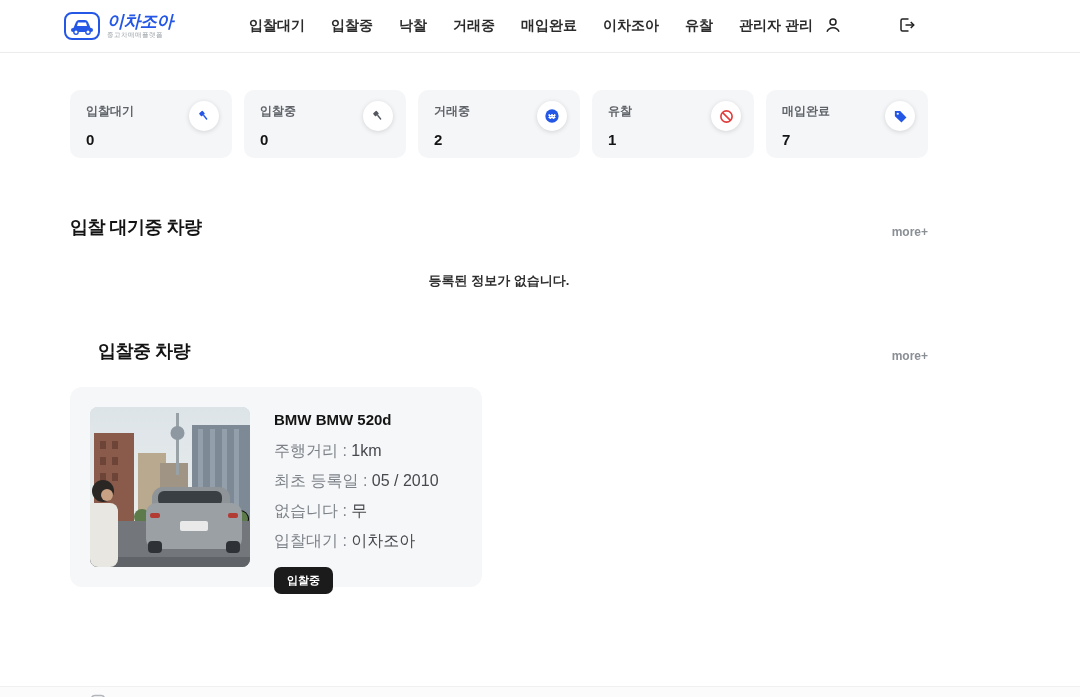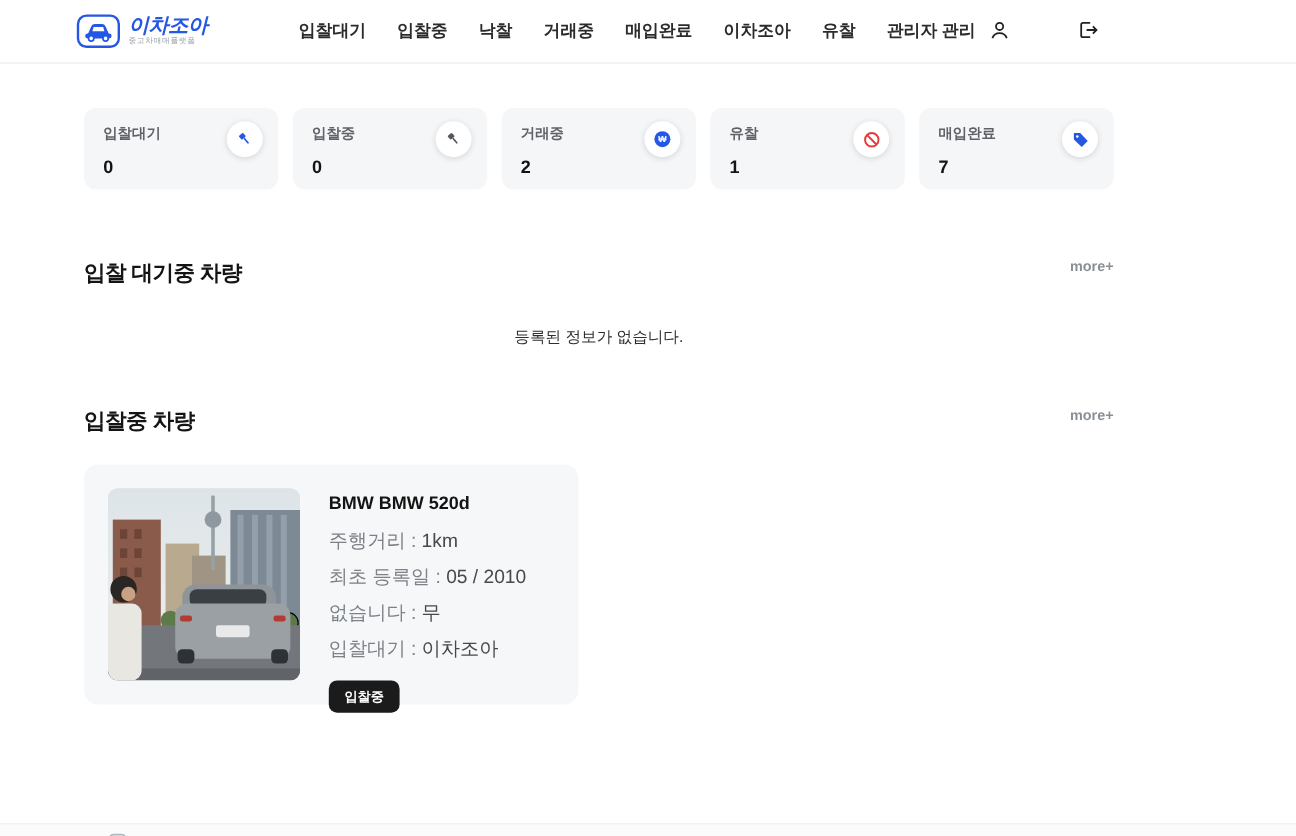--- a/index.html
+++ b/index.html
@@ -48,28 +48,28 @@
   .stat-label { font-size:12px; color:#5f6368; font-weight:600; }
   .stat-value { font-size:15px; font-weight:800; color:#141414; margin-top:11px; }
   .icon-circle {
     position:absolute; top:11px; right:13px;
     width:30px; height:30px; border-radius:50%; background:#fff;
     box-shadow:0 1px 5px rgba(0,0,0,.14);
     display:flex; align-items:center; justify-content:center;
   }
 
   .section-head {
-    display:flex; justify-content:space-between; align-items:flex-start;
+    display:flex; justify-content:space-between; align-items:flex-end;
   }
   .section-head.first { margin-top:57px; }
-  .section-head.second { margin-top:49px; }
+  .section-head.second { margin-top:49px;margin-left:28px; }
   .section-title { font-size:18px; font-weight:800; color:#141414; margin:0; letter-spacing:-0.5px; }
   .more-link { font-size:12px; color:#8a8f95; font-weight:600; text-decoration:none; cursor:pointer;padding-left:20px; }
 
-  .empty-text { text-align:center; font-size:13px; font-weight:400; color:#2d2d2d; margin-top:33px; }
+  .empty-text { text-align:center; font-size:13px; font-weight:700; color:#2d2d2d; margin-top:33px; }
 
   .car-card {
     margin-top:24px; width:412px; height:200px;
     background:#f6f7f8; border-radius:12px;
     padding:20px; display:flex; gap:24px; cursor:pointer;
   }
   .car-photo {
     width:160px; height:160px; border-radius:8px; overflow:hidden; flex:none;
     background:#cfd6da;
   }

